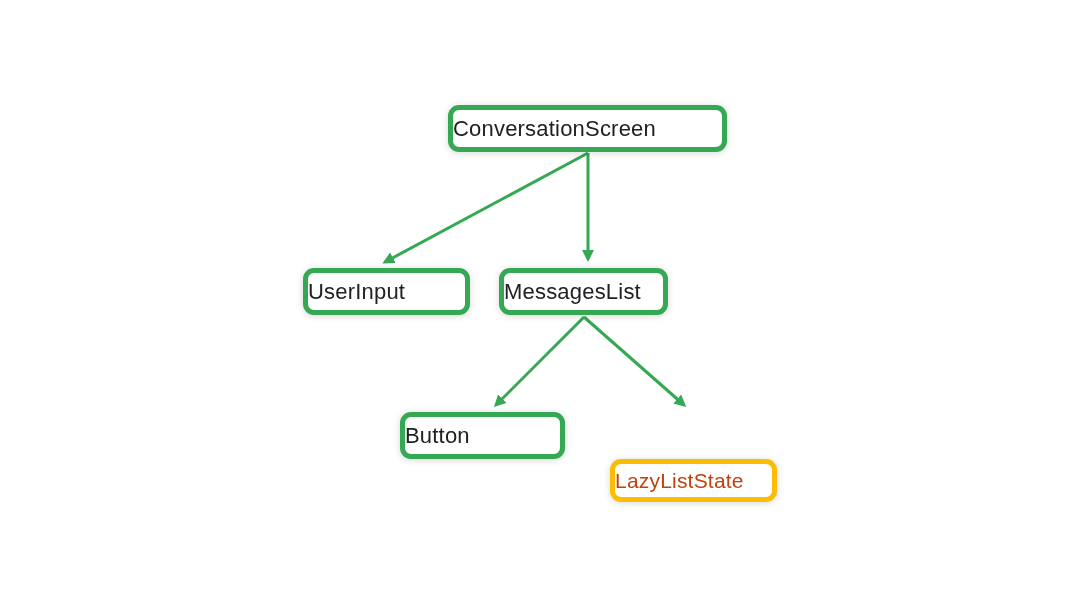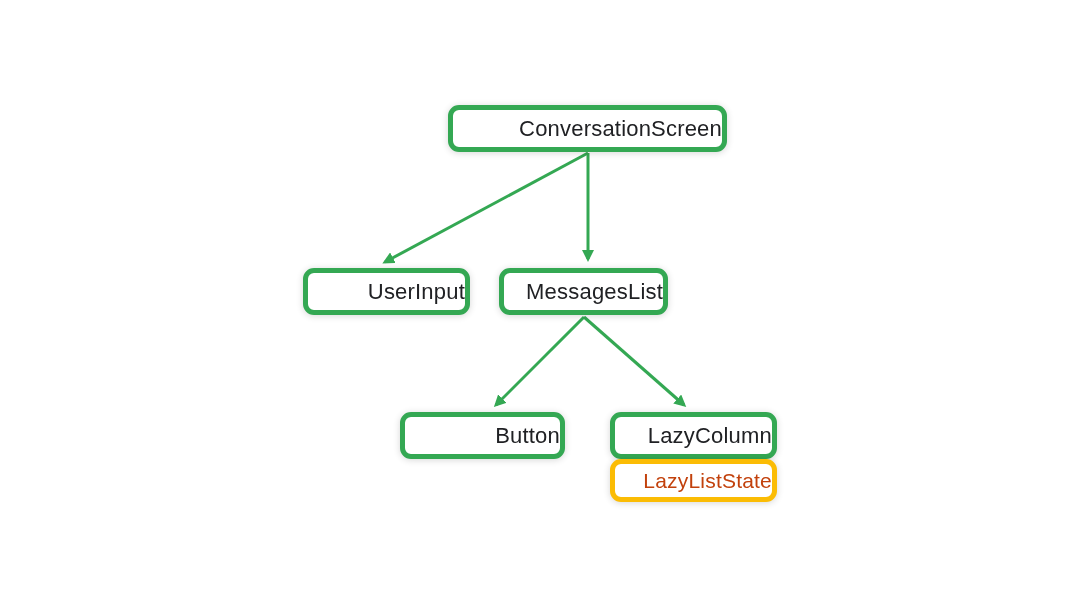--- a/index.html
+++ b/index.html
@@ -23,21 +23,21 @@
     height: 608px;
   }
   .node {
     position: absolute;
     box-sizing: border-box;
     background: #ffffff;
     border: 5px solid #34A853;
     border-radius: 11px;
     display: flex;
     align-items: center;
-    justify-content: flex-end;
+    justify-content: flex-start;
     font-size: 22px;
     letter-spacing: 0.2px;
     color: #202124;
     box-shadow: 0 1px 7px rgba(0,0,0,0.16);
   }
   .node--state {
     border-color: #FBBC04;
     color: #c2410c;
     font-size: 21px;
   }
@@ -74,21 +74,18 @@
   </div>
 
   <div class="node" id="node-button">
     <span>Button</span>
   </div>
 
   <div class="node" id="node-messages-list">
     <span>MessagesList</span>
   </div>
 
-  <div class="node" id="node-lazy-column">
-    <span>LazyColumn</span>
-  </div>
 
   <div class="node node--state" id="node-lazy-list-state">
     <span>LazyListState</span>
   </div>
 
 </div>
 
 </body></html>

